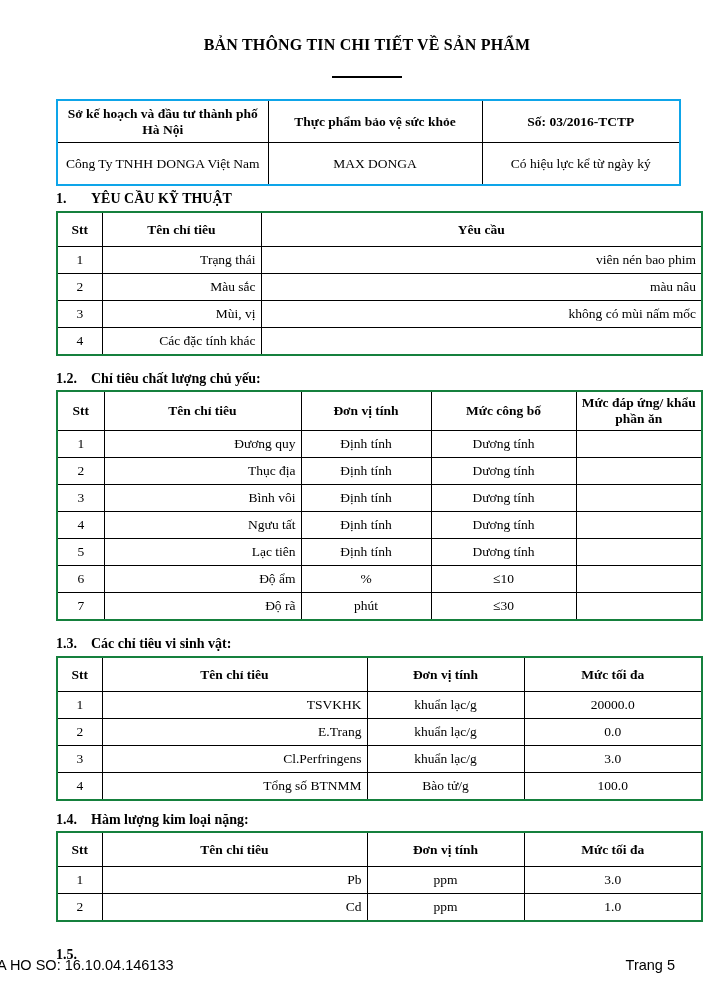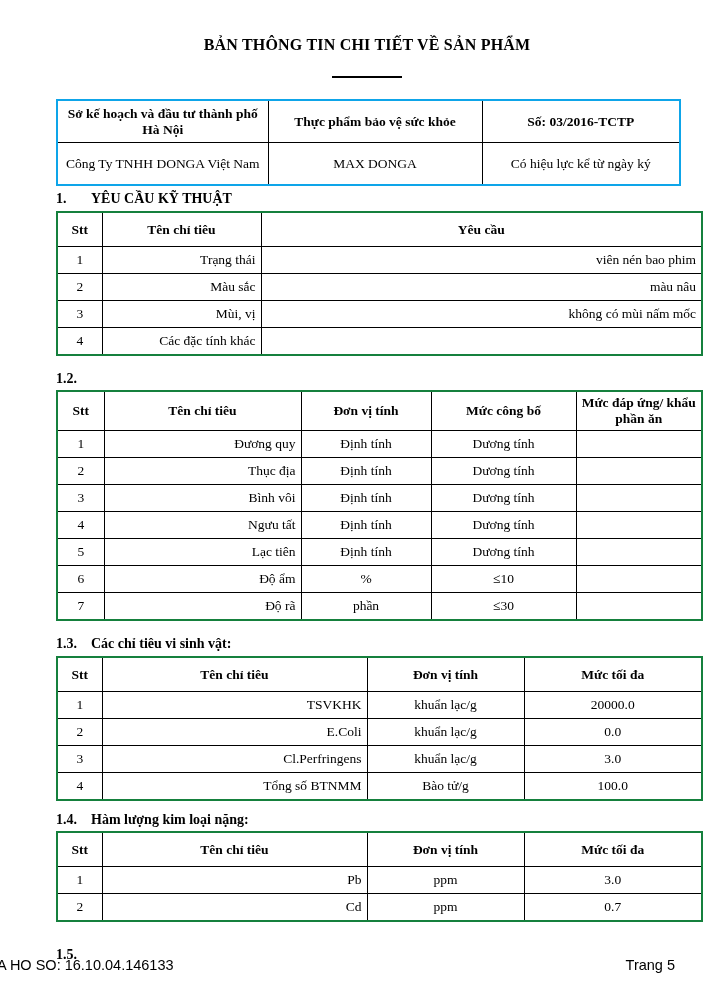--- a/index.html
+++ b/index.html
@@ -90,20 +90,21 @@
           </tr>
           <tr>
             <td class="ac">4</td>
             <td class="al">Các đặc tính khác</td>
             <td class="al"></td>
           </tr>
         </tbody>
       </table>
       <div class="sec" style="margin-top: 14px;">
         <span class="num">1.2.</span>
+        <span>Chỉ tiêu chất lượng chủ yếu:</span>
       </div>
       <table class="data-table" style="margin-top: 3px;">
         <colgroup>
           <col style="width: 47px;">
           <col style="width: 197px;">
           <col style="width: 130px;">
           <col style="width: 145px;">
           <col style="width: 126px;">
         </colgroup>
         <thead>
@@ -154,21 +155,21 @@
           <tr>
             <td class="ac">6</td>
             <td class="al">Độ ẩm</td>
             <td class="ac">%</td>
             <td class="ac">≤10</td>
             <td class="ac"></td>
           </tr>
           <tr>
             <td class="ac">7</td>
             <td class="al">Độ rã</td>
-            <td class="ac">phần</td>
+            <td class="ac">phút</td>
             <td class="ac">≤30</td>
             <td class="ac"></td>
           </tr>
         </tbody>
       </table>
       <div class="sec" style="margin-top: 14px;">
         <span class="num">1.3.</span>
         <span>Các chỉ tiêu vi sinh vật:</span>
       </div>
       <table class="data-table" style="margin-top: 4px;">
@@ -188,21 +189,21 @@
         </thead>
         <tbody>
           <tr>
             <td class="ac">1</td>
             <td class="al">TSVKHK</td>
             <td class="ac">khuẩn lạc/g</td>
             <td class="ac">20000.0</td>
           </tr>
           <tr>
             <td class="ac">2</td>
-            <td class="al">E.Coli</td>
+            <td class="al">E.Trang</td>
             <td class="ac">khuẩn lạc/g</td>
             <td class="ac">0.0</td>
           </tr>
           <tr>
             <td class="ac">3</td>
             <td class="al">Cl.Perfringens</td>
             <td class="ac">khuẩn lạc/g</td>
             <td class="ac">3.0</td>
           </tr>
           <tr>
@@ -236,21 +237,21 @@
           <tr>
             <td class="ac">1</td>
             <td class="al">Pb</td>
             <td class="ac">ppm</td>
             <td class="ac">3.0</td>
           </tr>
           <tr>
             <td class="ac">2</td>
             <td class="al">Cd</td>
             <td class="ac">ppm</td>
-            <td class="ac">0.7</td>
+            <td class="ac">1.0</td>
           </tr>
         </tbody>
       </table>
       <div class="sec" style="margin-top: 24px; align-items: center;">
         <span class="num">1.5.</span>
       </div>
     </div>
 
   <div class="footer">
     <span class="fl">A HO SO: 16.10.04.146133</span>

